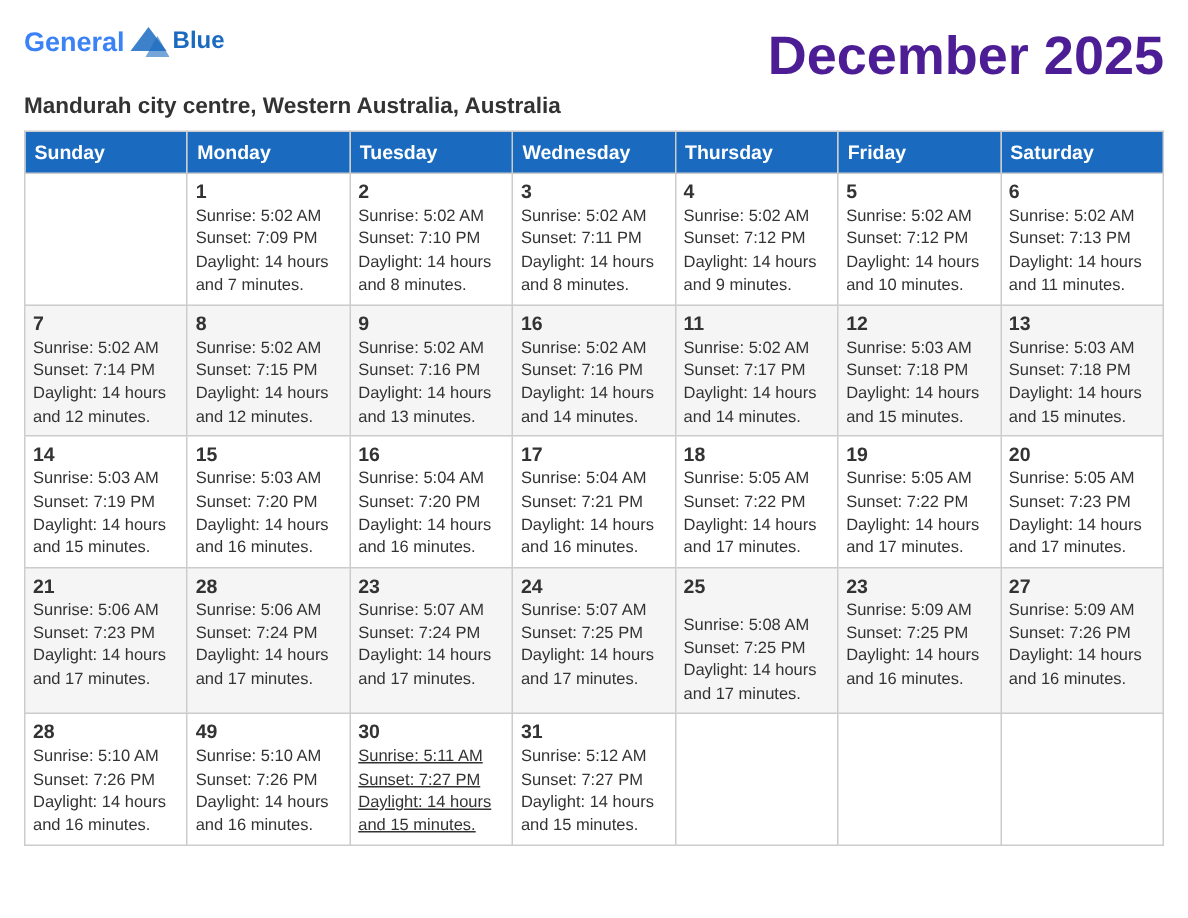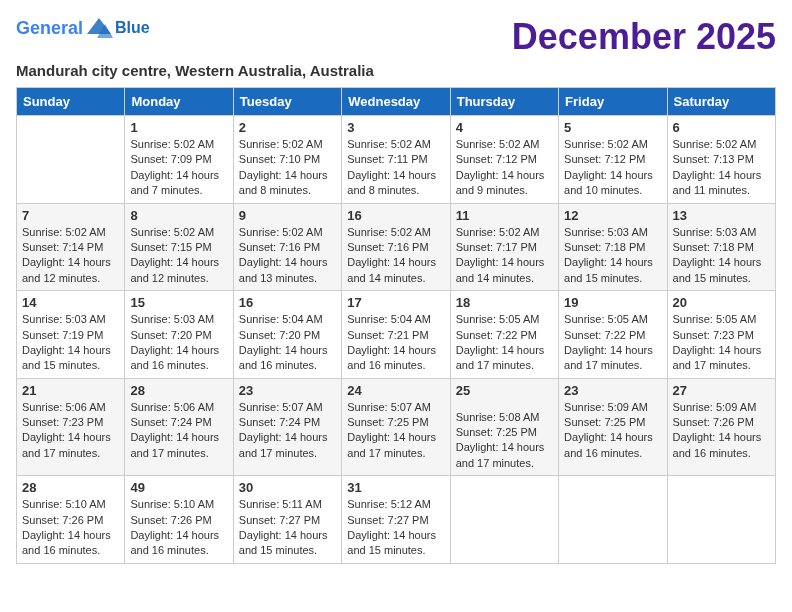--- a/index.html
+++ b/index.html
@@ -331,21 +331,21 @@
         </td>
         <td>
           <span class="day-number">49</span>
           <div class="cell-info" style="white-space: pre-line;">Sunrise: 5:10 AM
 Sunset: 7:26 PM
 Daylight: 14 hours
 and 16 minutes.</div>
         </td>
         <td>
           <span class="day-number">30</span>
-          <div class="cell-info" style="white-space: pre-line;">Sunrise: 5:11 AM
+          <div class="cell-info" style="white-space: pre-line; text-decoration: underline;">Sunrise: 5:11 AM
 Sunset: 7:27 PM
 Daylight: 14 hours
 and 15 minutes.</div>
         </td>
         <td>
           <span class="day-number">31</span>
           <div class="cell-info" style="white-space: pre-line;">Sunrise: 5:12 AM
 Sunset: 7:27 PM
 Daylight: 14 hours
 and 15 minutes.</div>

